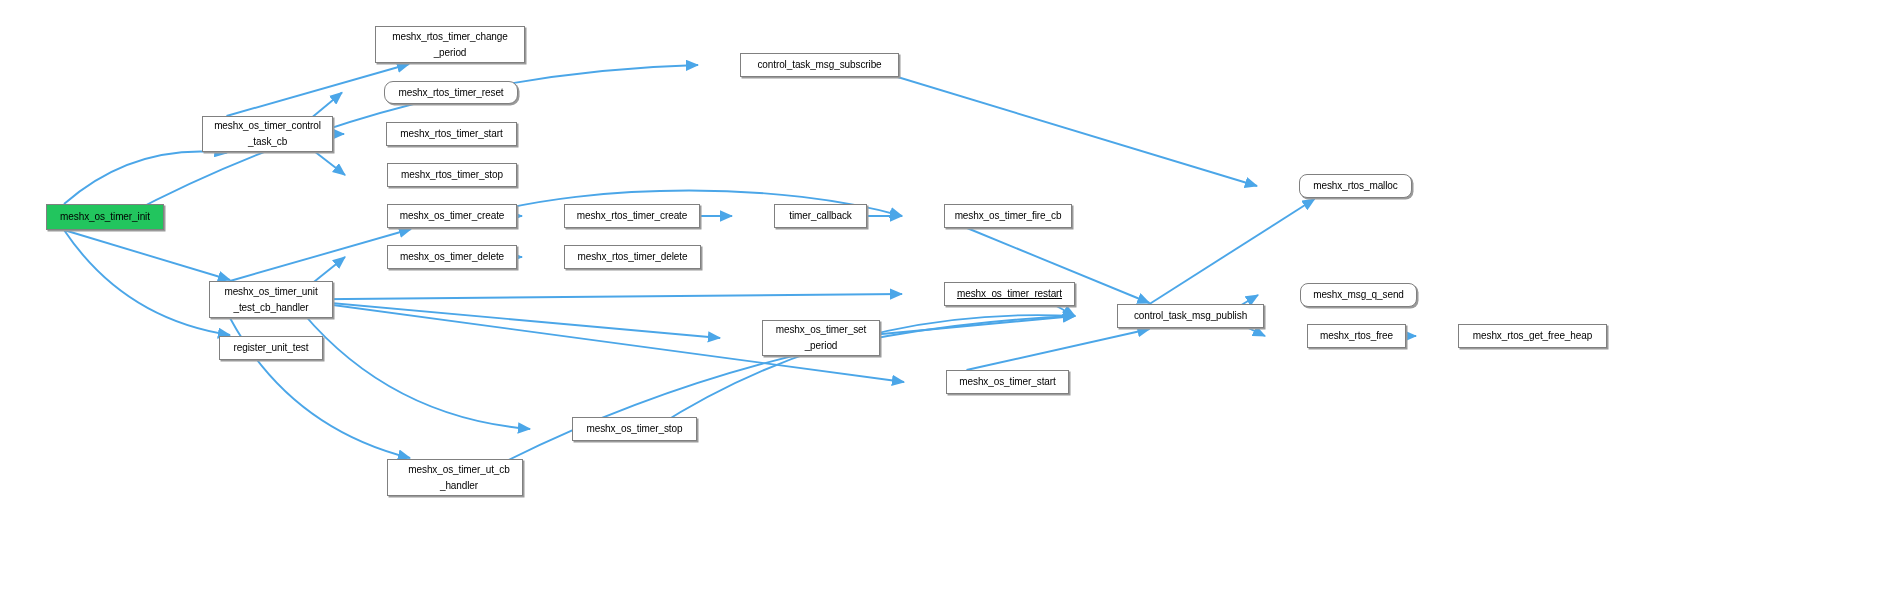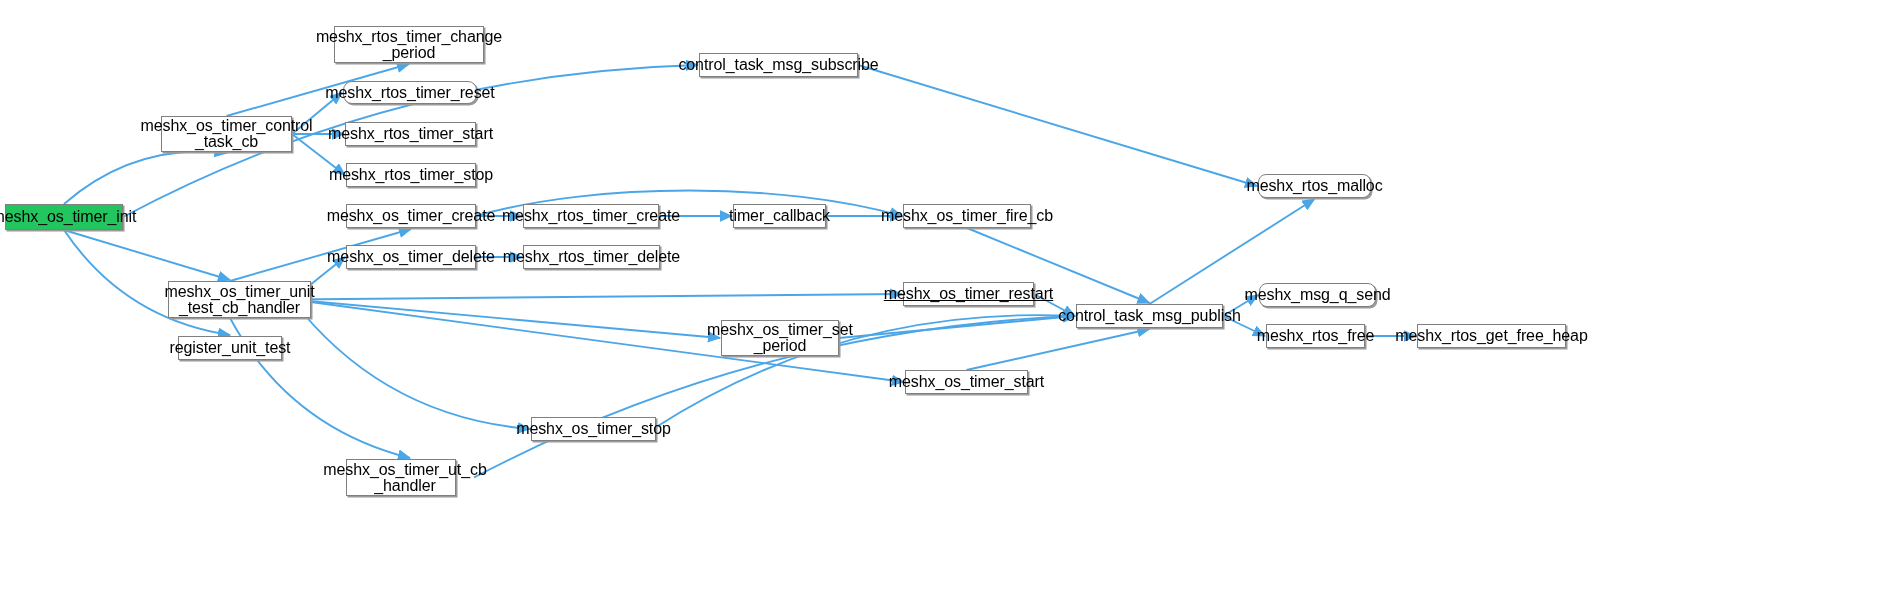--- a/index.html
+++ b/index.html
@@ -11,29 +11,30 @@
     overflow:hidden;
     font-family:"Liberation Sans","DejaVu Sans",sans-serif;
   }
   #edge-layer{position:absolute;left:0;top:0;width:1877px;height:596px;pointer-events:none;}
   .node{
     position:absolute;
     box-sizing:border-box;
     border:1px solid #808080;
     background:#ffffff;
     color:#000000;
-    font-size:16px;
+    font-size:10px;
     line-height:16px;
     display:flex;
     align-items:center;
     justify-content:center;
     text-align:center;
     white-space:pre-line;
     box-shadow:1.5px 1.5px 0 0 #9a9a9a;
     letter-spacing:-0.1px;
+    margin-left:41px;
   }
   .node.root{ background:#22c55e; }
 </style>
 </head>
 <body>
 
 <div id="canvas">
   <svg id="edge-layer" width="1877" height="596" viewBox="0 0 1877 596">
       <defs>
         <marker id="arrowhead" markerWidth="7" markerHeight="6" refX="6.4" refY="3" orient="auto" markerUnits="strokeWidth">
@@ -69,41 +70,41 @@
       <path d="M1034,294 L1075,316" fill="none" stroke="#4ba6e8" stroke-width="1.9" marker-end="url(#arrowhead)"></path>
       <path d="M839,338 L1075,316" fill="none" stroke="#4ba6e8" stroke-width="1.9" marker-end="url(#arrowhead)"></path>
       <path d="M966.5,370 L1149.5,329" fill="none" stroke="#4ba6e8" stroke-width="1.9" marker-end="url(#arrowhead)"></path>
       <path d="M653,429 Q845.8938135596035,304.8822063907317 1075,316" fill="none" stroke="#4ba6e8" stroke-width="1.9" marker-end="url(#arrowhead)"></path>
       <path d="M474,477.5 Q756.3341296791218,329.1482163291157 1075,316" fill="none" stroke="#4ba6e8" stroke-width="1.9" marker-end="url(#arrowhead)"></path>
     </svg>
   <div id="node-layer">
       <div class="node root" style="left: 5px; top: 204px; width: 118px; height: 26px;">meshx_os_timer_init</div>
       <div class="node" style="left: 161px; top: 116px; width: 131px; height: 36px;">meshx_os_timer_control
 _task_cb</div>
-      <div class="node" style="left: 168px; top: 281px; width: 143px; height: 37px;">meshx_os_timer_unit
+      <div class="node" style="left: 168px; top: 281px; width: 124px; height: 37px;">meshx_os_timer_unit
 _test_cb_handler</div>
       <div class="node" style="left: 178px; top: 336px; width: 104px; height: 24px;">register_unit_test</div>
       <div class="node" style="left: 334px; top: 26px; width: 150px; height: 37px;">meshx_rtos_timer_change
 _period</div>
       <div class="node" style="left: 343px; top: 81px; width: 134px; height: 23px; border-radius: 9px;">meshx_rtos_timer_reset</div>
       <div class="node" style="left: 345px; top: 122px; width: 131px; height: 24px;">meshx_rtos_timer_start</div>
       <div class="node" style="left: 346px; top: 163px; width: 130px; height: 24px;">meshx_rtos_timer_stop</div>
       <div class="node" style="left: 346px; top: 204px; width: 130px; height: 24px;">meshx_os_timer_create</div>
       <div class="node" style="left: 346px; top: 245px; width: 130px; height: 24px;">meshx_os_timer_delete</div>
       <div class="node" style="left: 523px; top: 204px; width: 136px; height: 24px;">meshx_rtos_timer_create</div>
       <div class="node" style="left: 523px; top: 245px; width: 137px; height: 24px;">meshx_rtos_timer_delete</div>
       <div class="node" style="left: 733px; top: 204px; width: 93px; height: 24px;">timer_callback</div>
       <div class="node" style="left: 903px; top: 204px; width: 128px; height: 24px;">meshx_os_timer_fire_cb</div>
       <div class="node" style="left: 699px; top: 53px; width: 159px; height: 24px;">control_task_msg_subscribe</div>
       <div class="node" style="left: 1076px; top: 304px; width: 147px; height: 24px;">control_task_msg_publish</div>
       <div class="node" style="left: 903px; top: 282px; width: 131px; height: 24px; text-decoration: underline;">meshx_os_timer_restart</div>
       <div class="node" style="left: 721px; top: 320px; width: 118px; height: 36px;">meshx_os_timer_set
 _period</div>
       <div class="node" style="left: 905px; top: 370px; width: 123px; height: 24px;">meshx_os_timer_start</div>
       <div class="node" style="left: 531px; top: 417px; width: 125px; height: 24px;">meshx_os_timer_stop</div>
-      <div class="node" style="left: 346px; top: 459px; width: 110px; height: 37px; padding-left: 8px;">meshx_os_timer_ut_cb
+      <div class="node" style="left: 346px; top: 459px; width: 136px; height: 37px; padding-left: 8px;">meshx_os_timer_ut_cb
 _handler</div>
       <div class="node" style="left: 1258px; top: 174px; width: 113px; height: 24px; border-radius: 8px;">meshx_rtos_malloc</div>
       <div class="node" style="left: 1259px; top: 283px; width: 117px; height: 24px; border-radius: 8px;">meshx_msg_q_send</div>
       <div class="node" style="left: 1266px; top: 324px; width: 99px; height: 24px;">meshx_rtos_free</div>
       <div class="node" style="left: 1417px; top: 324px; width: 149px; height: 24px;">meshx_rtos_get_free_heap</div>
     </div>
 </div>
 
 </body></html>

